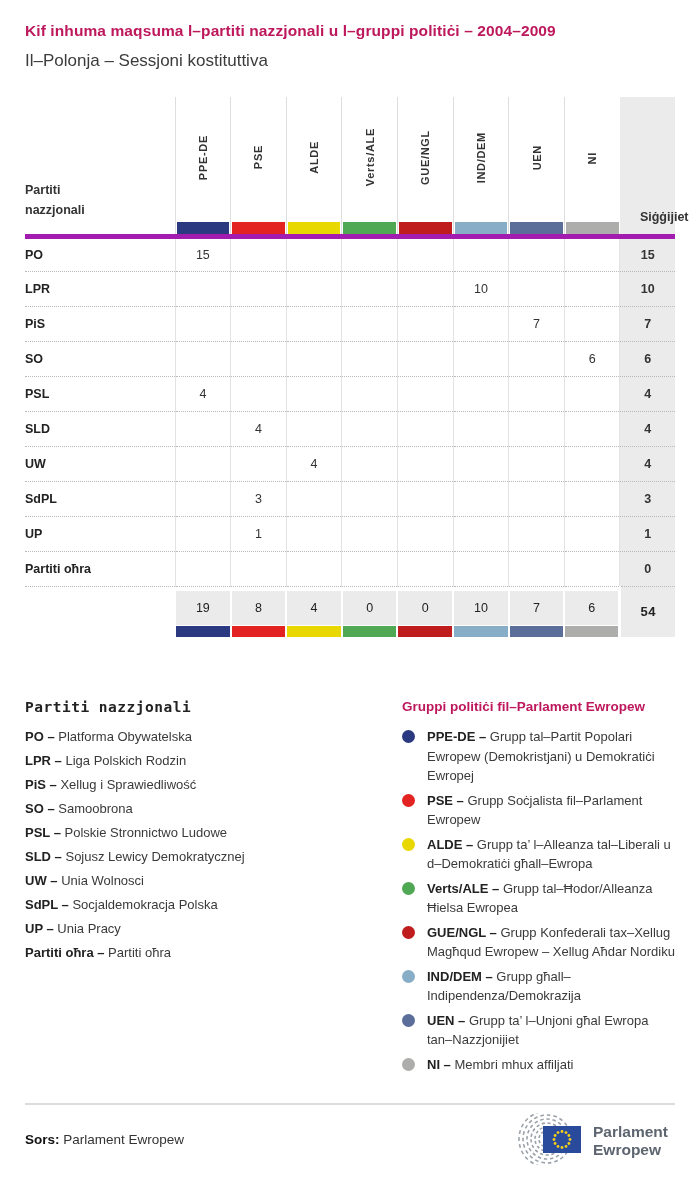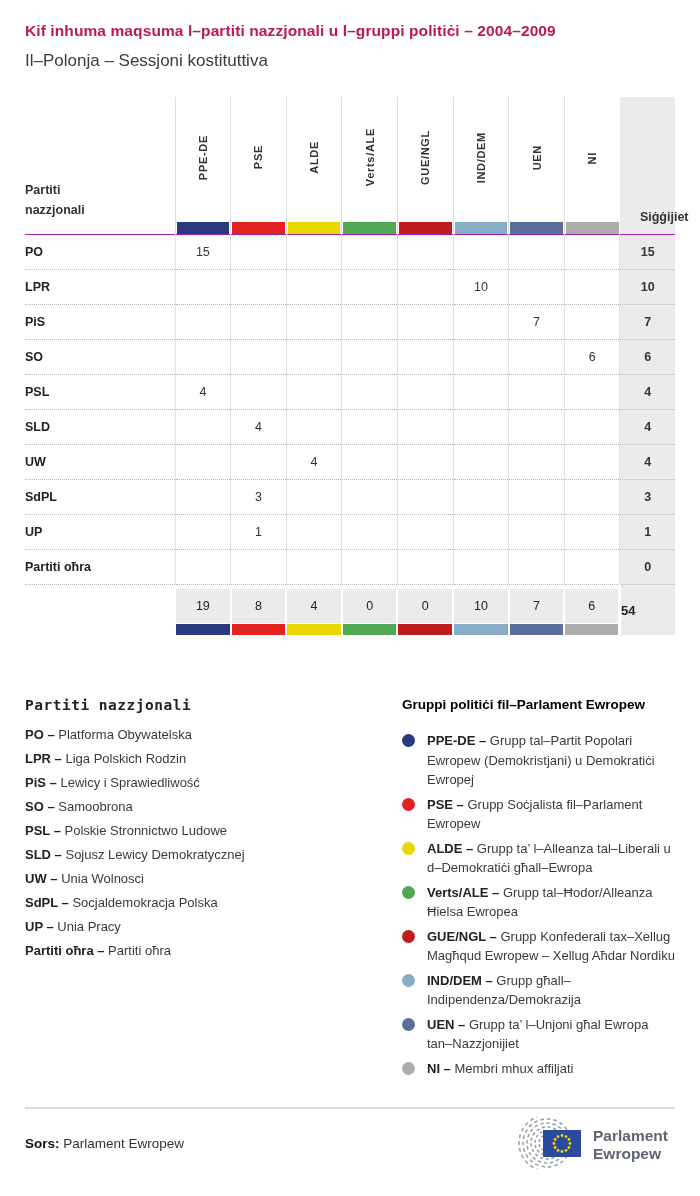--- a/index.html
+++ b/index.html
@@ -31,52 +31,52 @@
     font-size:11px; font-weight:bold; letter-spacing:.7px; color:#333; white-space:nowrap;
   }
 
   th.seats-head { background:#ebebeb; vertical-align:bottom; }
   th.seats-head .lbl { padding-bottom:10px; font-size:12.5px; font-weight:bold; color:#333; text-align:center;padding-left:20px; }
 
   tr.bar-row td { height:12px; border-left:1px solid #dedede; }
   tr.bar-row td .bar { height:12px; margin:0 1px; }
 
   tbody td { height:35px; font-size:12.5px; color:#333; border-bottom:1px dotted #b9b9b9; }
-  tbody tr:first-child td { border-top:1px solid #a21caf; }
+  tbody tr:first-child td { border-top:5px solid #a21caf; }
   td.party { font-weight:bold; color:#222; text-align:left; }
   td.val { text-align:center; border-left:1px solid #e3e3e3; }
   td.val:nth-last-of-type(2) { border-right:1px solid #e3e3e3; }
   td.seat-val { background:#ebebeb; font-weight:bold; text-align:center; }
 
   tfoot td { vertical-align:top; }
   tfoot td.total { height:38px; }
   tfoot td.total .tbox {
     margin:4px 1px 0; height:34px; background:#ebebeb;
     display:flex; align-items:center; justify-content:center;
     font-size:12.5px; font-weight:normal; color:#222;
   }
   tfoot tr.total-bars td { height:12px; }
   tfoot tr.total-bars .bar { height:11px; margin:1px 1px 0; }
   td.seat-total {
     background:#ebebeb; border-left:2px solid #fff;
-    vertical-align:middle; font-size:13px; font-weight:bold; color:#222;
+    text-align:center; vertical-align:middle; font-size:13px; font-weight:bold; color:#222;font-family:Liberation Mono, monospace;
   }
 
   
   .legends { display:flex; margin-top:62px; }
   .legend-parties { flex:0 0 377px; }
   .legend-parties h3 {
     font-family:"DejaVu Sans Mono", monospace; font-size:14.5px; font-weight:bold;
     letter-spacing:.5px; color:#222; margin-bottom:14px;
   }
   .legend-parties .p-item { margin:0 0 9px; font-size:13px; color:#3a3a3a; }
   .legend-parties .p-item b { color:#222; }
 
   .legend-groups { flex:1; }
-  .legend-groups h4 { font-size:13.5px; font-weight:bold; color:#000000; margin-bottom:19px; }
+  .legend-groups h4 { font-size:13.5px; font-weight:bold; color:#be185d; margin-bottom:13px; }
   .lg-item { display:flex; margin-bottom:5px; }
   .lg-dot { flex:0 0 13px; width:13px; height:13px; border-radius:50%; margin:3px 12px 0 0; }
   .lg-text { font-size:13px; line-height:19.5px; color:#3a3a3a; }
   .lg-text b { color:#222;text-align:center; }
 
   
   .divider { border-top:1px solid #dcdcdc; margin:0 25px; }
   .div-1 { margin-top:24px; }
   .note { padding:11px 25px 12px; font-size:12.8px; line-height:19px; color:#333; }
   .footer { display:flex; justify-content:space-between; align-items:center; padding:8px 25px 0; }
@@ -330,21 +330,21 @@
           </tr>
         </tfoot>
     </table>
 
     <div class="legends">
       <div class="legend-parties">
         <h3>Partiti nazzjonali</h3>
         <div id="party-legend-items">
             <p class="p-item"><b>PO – </b><span>Platforma Obywatelska</span></p>
             <p class="p-item"><b>LPR – </b><span>Liga Polskich Rodzin</span></p>
-            <p class="p-item"><b>PiS – </b><span>Lewicy i Sprawiedliwość</span></p>
+            <p class="p-item"><b>PiS – </b><span>Xellug i Sprawiedliwość</span></p>
             <p class="p-item"><b>SO – </b><span>Samoobrona</span></p>
             <p class="p-item"><b>PSL – </b><span>Polskie Stronnictwo Ludowe</span></p>
             <p class="p-item"><b>SLD – </b><span>Sojusz Lewicy Demokratycznej</span></p>
             <p class="p-item"><b>UW – </b><span>Unia Wolnosci</span></p>
             <p class="p-item"><b>SdPL – </b><span>Socjaldemokracja Polska</span></p>
             <p class="p-item"><b>UP – </b><span>Unia Pracy</span></p>
             <p class="p-item"><b>Partiti oħra – </b><span>Partiti oħra</span></p>
           </div>
       </div>
       <div class="legend-groups">

